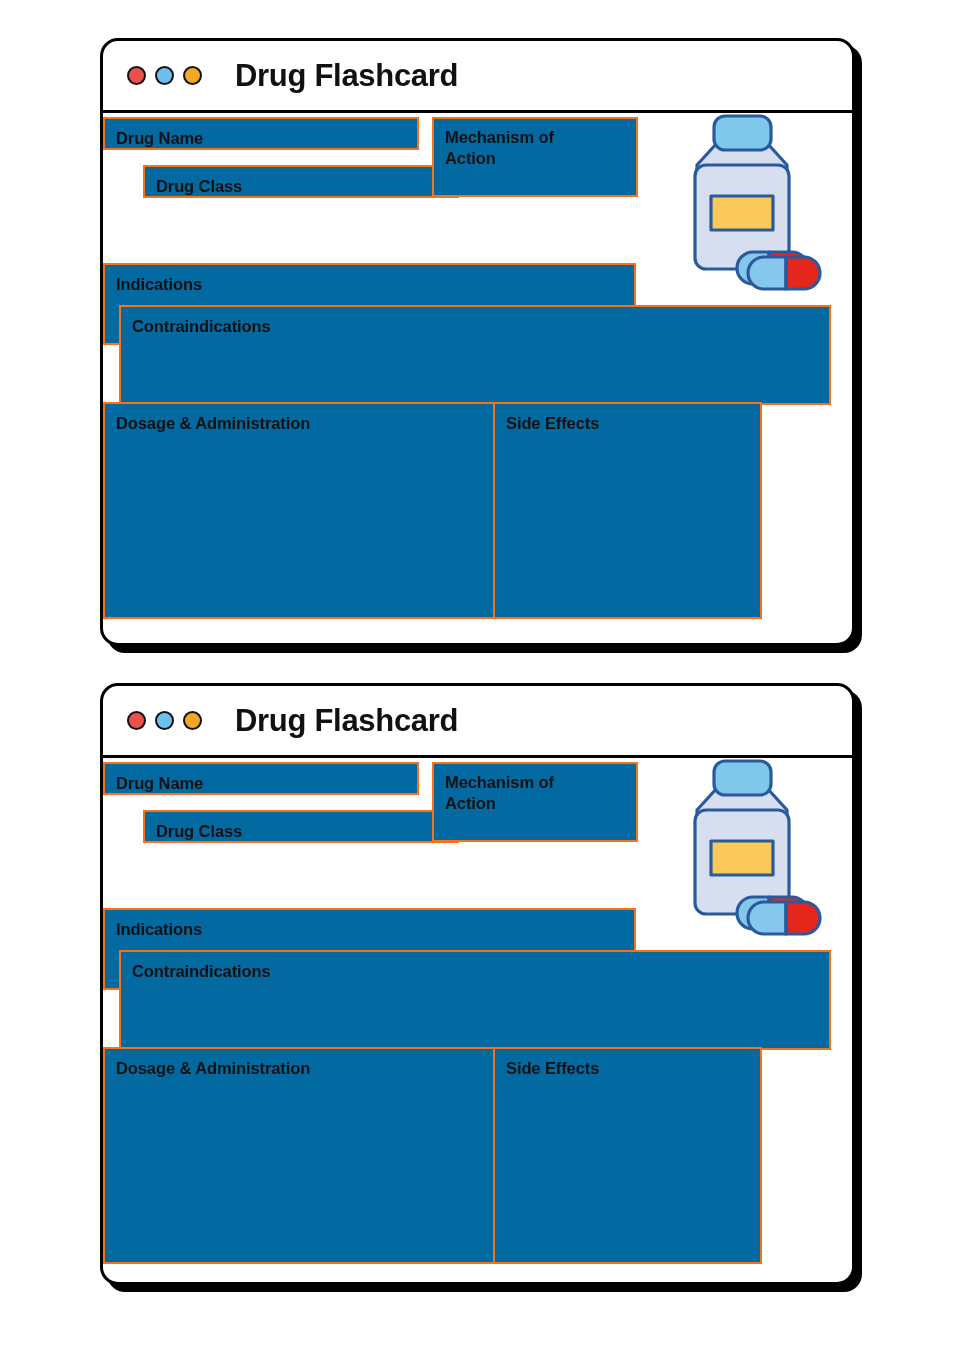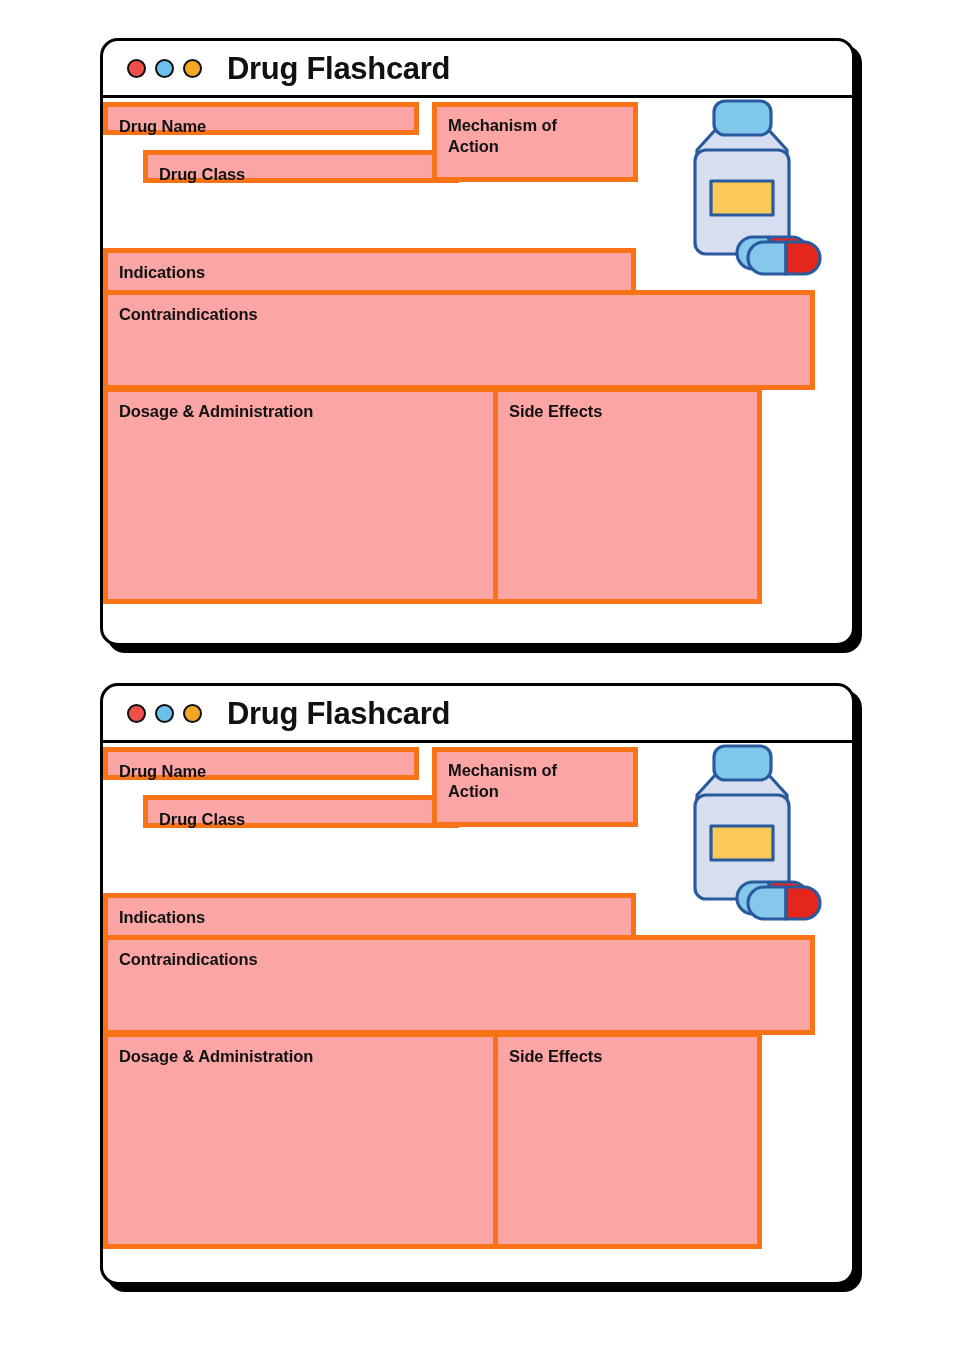--- a/index.html
+++ b/index.html
@@ -27,26 +27,26 @@
     border-radius: 18px;
     box-shadow: 7px 7px 0 0 #000000;
   }
 
   .card-1 { left: 100px; top: 38px;  width: 755px; height: 608px; }
   .card-2 { left: 100px; top: 683px; width: 755px; height: 602px; }
 
   
   .titlebar {
     position: relative;
-    height: 57px;
+    height: 72px;
     border-bottom: 3px solid #000000;
     display: flex;
     align-items: center;
     padding-left: 24px;
-    gap: 4px;
+    gap: 12px;
   }
 
   .dots {
     display: flex;
     align-items: center;
     gap: 9px;
     margin-right: 21px;
   }
 
   .dot {
@@ -69,40 +69,40 @@
   
   .card-body {
     position: relative;
     padding: 14px 17px 16px 17px;
     height: calc(100% - 63px);
   }
 
   
   .field {
     position: absolute;
-    border: 5px solid #f97316;
-    background: #fca5a5;
+    border: 2px solid #f97316;
+    background: #0369a1;
   }
 
   .field-label {
     font-size: 16.5px;
     font-weight: bold;
     color: #111111;
     letter-spacing: -0.1px;
     line-height: 1.28;
     padding: 9px 0 0 11px;
     white-space: pre-line;
   }
 
   
   .f-drugname     { left: 0px;   top: 4px;   width: 316px; height: 33px; }
   .f-drugclass    { left: 0px;   top: 52px;  width: 316px; height: 33px; margin-left: 40px; }
   .f-moa          { left: 329px; top: 4px;   width: 206px; height: 80px; }
   .f-indications  { left: 0px;   top: 108px;  width: 533px; height: 82px; margin-top: 42px; }
-  .f-contra       { left: 0px;   top: 192px; width: 712px; height: 100px; }
+  .f-contra       { left: 16px;   top: 192px; width: 712px; height: 100px; }
   .f-dosage       { left: 0px;   top: 289px; width: 416px; height: 217px; }
   .f-side         { left: 390px; top: 289px; width: 269px; height: 217px; }
 
   .f-moa .field-label { padding-top: 8px; }
 
   
   .pill-art {
     position: absolute;
     left: 556px;
     top: 0px;

